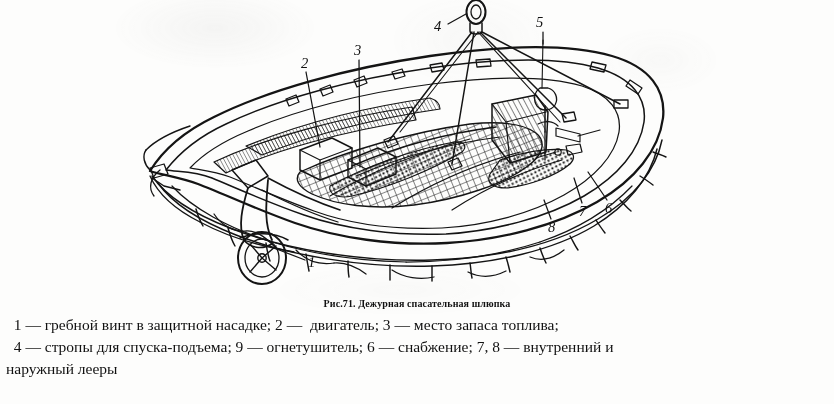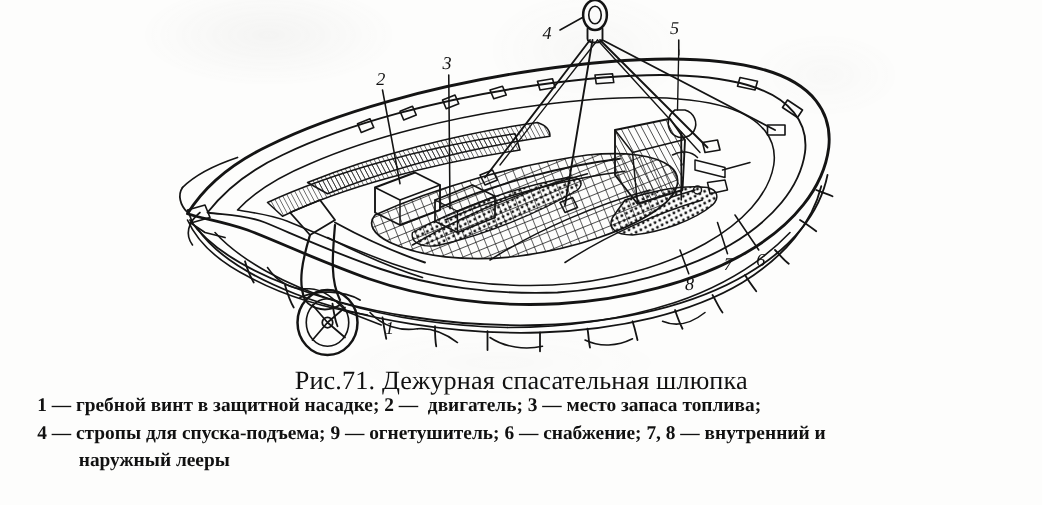--- a/index.html
+++ b/index.html
@@ -51,36 +51,34 @@
 
   
   #caption-block {
     position: absolute;
     left: 0;
     top: 292px;
     width: 834px;
   }
   #figure-title {
     text-align: center;
-    font-weight: normal;
-    font-size: 21px;
+    font-weight: bold;
+    font-size: 10px;
     line-height: 20px;
     letter-spacing: .1px;
     padding-top: 2px;
   }
   .legend-line {
     font-size: 15.5px;
     line-height: 22px;
-    padding-left: 22px;
+    padding-left: 6px;
     white-space: pre;
-    font-weight: bold;
   }
   .legend-line.hanging {
     text-indent: 0;
-    margin-left: 41px;
   }
 </style>
 </head>
 <body>
 
 <div id="page">
 
   <div id="scan-noise"></div>
 
   <div id="figure-area">

